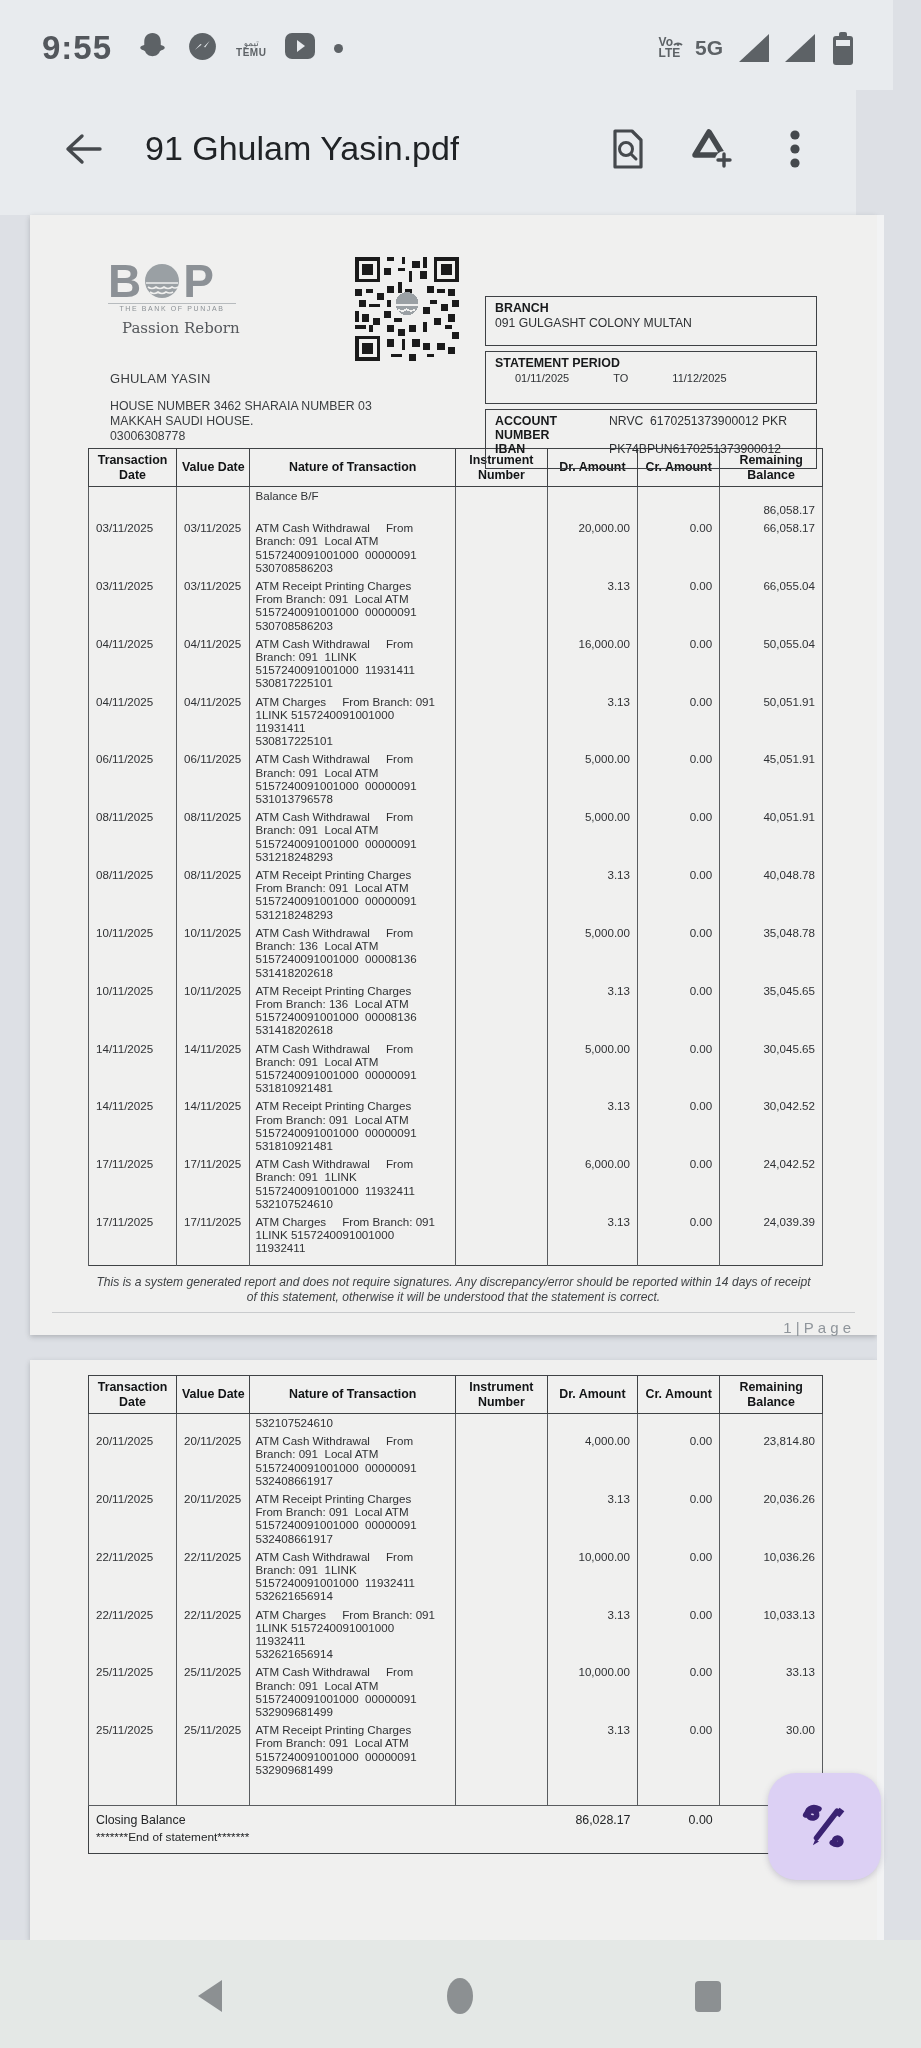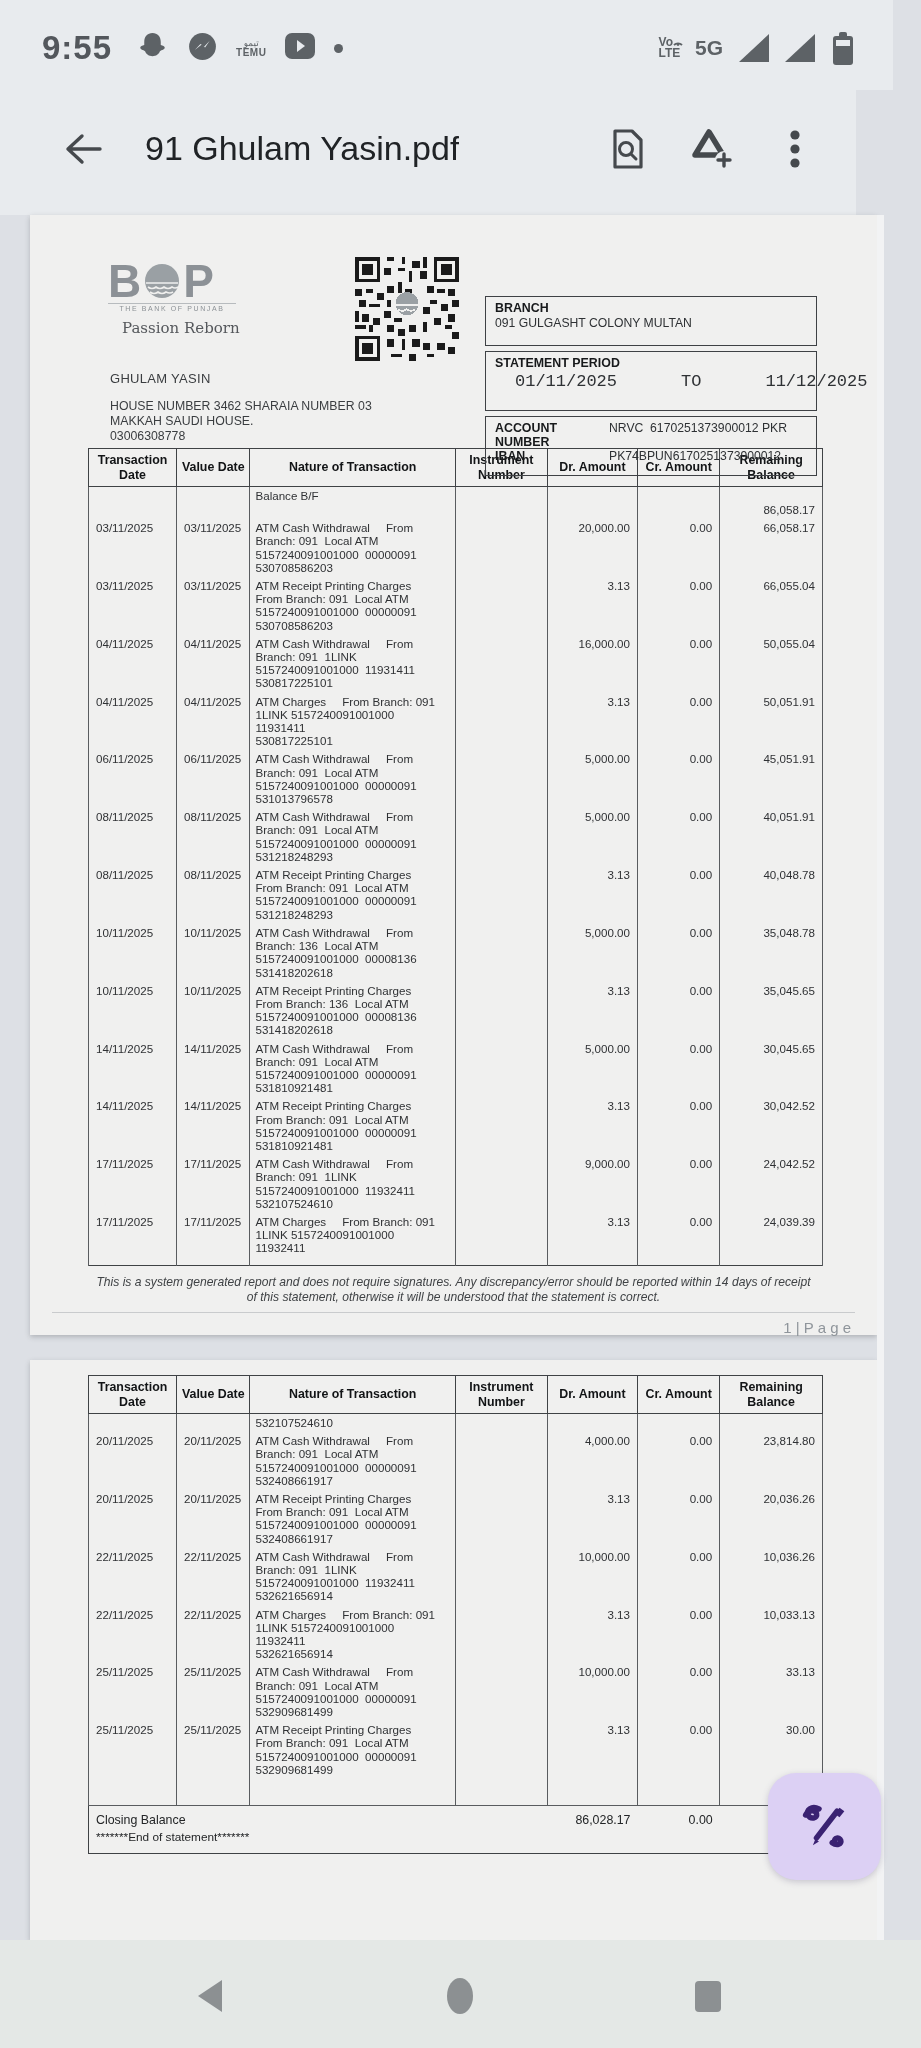--- a/index.html
+++ b/index.html
@@ -47,21 +47,21 @@
   .tagline { font-family:"DejaVu Serif", serif; font-size:15px; color:#55585C; margin-top:7px; margin-left:14px; }
   .qr-blk { position:absolute; left:325px; top:42px; width:104px; height:104px; }
   .cust-blk { position:absolute; left:80px; top:156px; color:#3A3D40; }
   .cust-name { font-size:13px; letter-spacing:.3px; }
   .cust-addr { margin-top:13px; font-size:12.3px; line-height:15px; }
 
   .boxes { position:absolute; left:455px; top:41px; width:332px;margin-top:40px; }
   .info-box { border:1.5px solid #3E4145; padding:4px 9px 5px; margin-bottom:5px; color:#2E3134; }
   .box-label { font-size:12.4px; font-weight:bold; color:#17191B; }
   .box-value { font-size:12.2px; margin-top:1px; }
-  .period-row { display:flex; font-size:17px; margin-top:2px; padding:0 0 14px 20px; gap:64px;font-family:Liberation Mono, monospace; }
+  .period-row { display:flex; font-size:11px; margin-top:2px; padding:0 0 14px 20px; gap:44px; }
   .acct-row { display:grid; grid-template-columns:114px auto; font-size:12.2px; }
   .acct-row b { font-size:12.4px; color:#17191B; }
   .acct-val { white-space:pre; }
   .acct-box { padding-bottom:12px; }
 
   
   .tbl-wrap { margin:0 54px 0 58px; }
   .p2 .tbl-wrap { padding-top:15px; }
   table.stmt { width:100%; border-collapse:collapse; table-layout:fixed; border:1.5px solid #3F4245; }
   .stmt th { border:1.5px solid #3F4245; font-size:12.4px; line-height:14.5px; padding:4px 2px; color:#121416; vertical-align:middle; }
@@ -425,21 +425,21 @@
               <td></td>
               <td class="amt">3.13</td>
               <td class="amt">0.00</td>
               <td class="amt">30,042.52</td>
             </tr>
             <tr>
               <td class="date">17/11/2025</td>
               <td class="date">17/11/2025</td>
               <td class="nature">ATM Cash Withdrawal     From<br>Branch: 091  1LINK<br>5157240091001000  11932411<br>532107524610</td>
               <td></td>
-              <td class="amt">9,000.00</td>
+              <td class="amt">6,000.00</td>
               <td class="amt">0.00</td>
               <td class="amt">24,042.52</td>
             </tr>
             <tr>
               <td class="date">17/11/2025</td>
               <td class="date">17/11/2025</td>
               <td class="nature">ATM Charges     From Branch: 091<br>1LINK 5157240091001000  11932411</td>
               <td></td>
               <td class="amt">3.13</td>
               <td class="amt">0.00</td>

